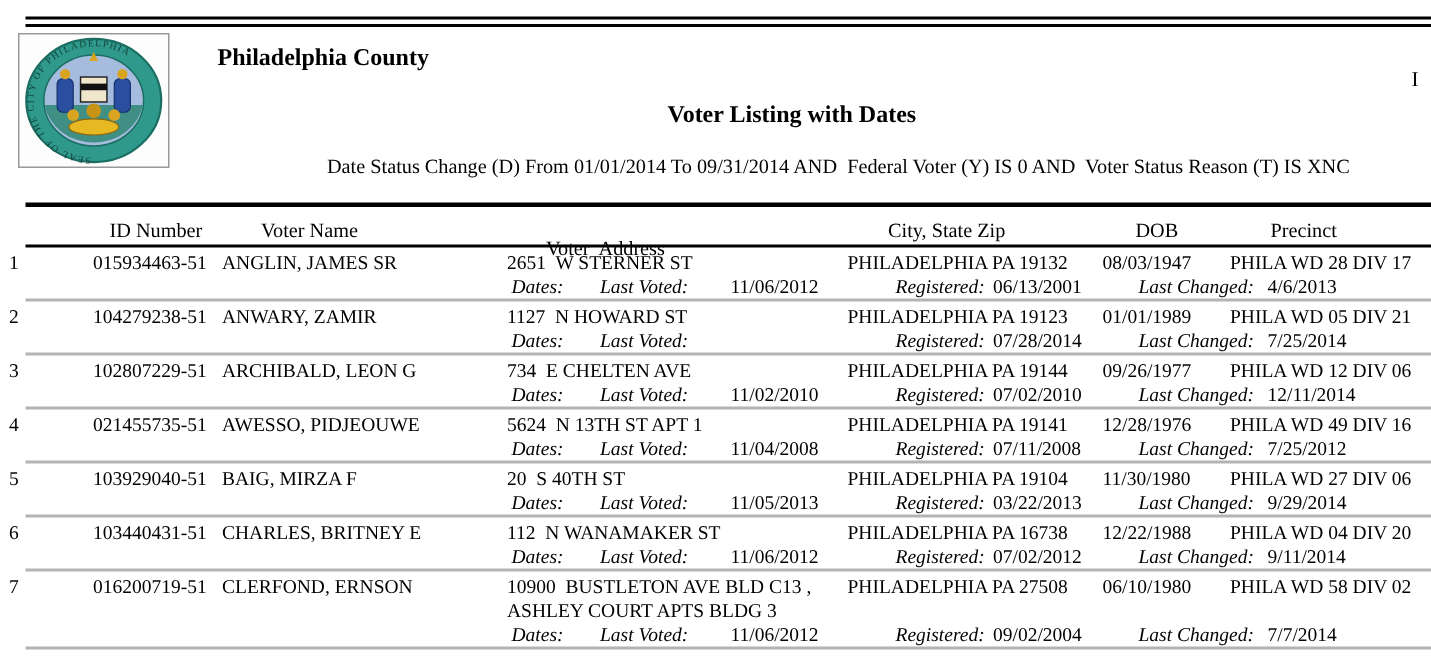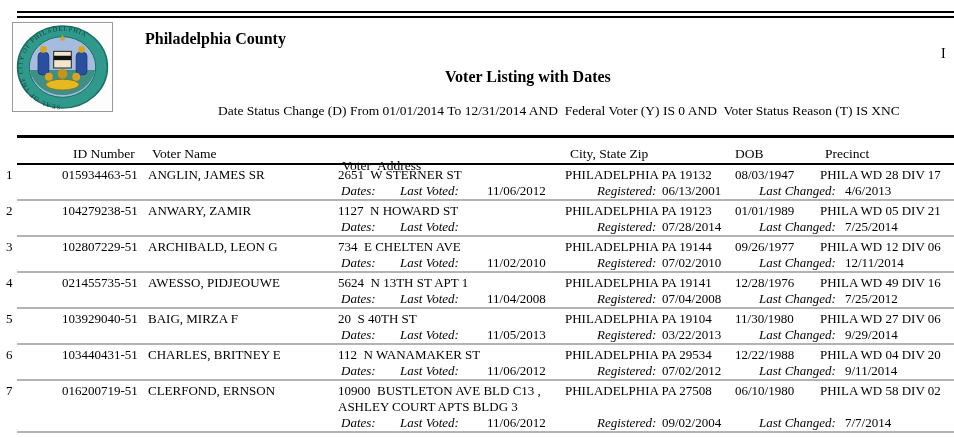--- a/index.html
+++ b/index.html
@@ -28,21 +28,21 @@
   
   .c-num{flex:0 0 62px;box-sizing:border-box;padding-left:6px;}
   .c-id{flex:0 0 86px;box-sizing:border-box;}
   .c-name{flex:0 0 190px;box-sizing:border-box;}
   .c-addr{flex:0 0 227px;box-sizing:border-box;white-space:pre;}
   .c-city{flex:0 0 170px;box-sizing:border-box;}
   .c-dob{flex:0 0 78px;box-sizing:border-box;text-align:left;}
   .c-prec{flex:1;box-sizing:border-box;padding-left:7px;white-space:nowrap;}
   
   .h-id{padding-left:11px;}
-  .h-name{padding-left:4px;}
+  .h-name{padding-left:4px;margin-left:22px;}
   .h-addr{padding-left:4px;margin-top:12px;}
   .h-city{padding-left:5px;}
   .h-dob{padding-right:25px;}
   .h-prec{padding-left:12px;}
   
   .sp-dates{flex:0 0 341px;}
   .lbl{font-style:italic;white-space:nowrap;}
   .w-dates{flex:0 0 59px;}
   .w-lv{flex:0 0 65px;}
   .w-lvval{flex:0 0 110px;margin-left:22px;}
@@ -78,21 +78,21 @@
     </defs>
     <text font-size="6.5" fill="#12423a" letter-spacing="1">
       <textPath href="#sealring" startOffset="2">SEAL OF THE CITY OF PHILADELPHIA</textPath>
     </text>
   </svg>
 </div>
 
 <div class="county">Philadelphia County</div>
 <div class="report-title">Voter Listing with Dates</div>
 <div class="edge-fragment">I</div>
-<div class="filter-line">Date Status Change (D) From 01/01/2014 To 12/31/2014 AND  Federal Voter (Y) IS 0 AND  Voter Status Reason (T) IS XNC</div>
+<div class="filter-line">Date Status Change (D) From 01/01/2014 To 09/31/2014 AND  Federal Voter (Y) IS 0 AND  Voter Status Reason (T) IS XNC</div>
 <div class="mid-rule"></div>
 
 <div class="table">
 
   <div class="thead line">
     <span class="c-num"></span>
     <span class="c-id h-id">ID Number</span>
     <span class="c-name h-name">Voter Name</span>
     <span class="c-addr h-addr">Voter  Address</span>
     <span class="c-city h-city">City, State Zip</span>
@@ -175,21 +175,21 @@
       <span class="c-city">PHILADELPHIA PA 19141</span>
       <span class="c-dob">12/28/1976</span>
       <span class="c-prec">PHILA WD 49 DIV 16</span>
     </div>
     <div class="line">
       <span class="sp-dates"></span>
       <span class="lbl w-dates">Dates:</span>
       <span class="lbl w-lv">Last Voted:</span>
       <span class="w-lvval">11/04/2008</span>
       <span class="lbl w-reg">Registered:</span>
-      <span class="w-regval">07/04/2008</span>
+      <span class="w-regval">07/11/2008</span>
       <span class="lbl w-lc">Last Changed:</span>
       <span class="w-lcval">7/25/2012</span>
     </div>
   </div>
 
   <div class="row">
     <div class="line">
       <span class="c-num">5</span>
       <span class="c-id">103929040-51</span>
       <span class="c-name">BAIG, MIRZA F</span>
@@ -209,21 +209,21 @@
       <span class="w-lcval">9/29/2014</span>
     </div>
   </div>
 
   <div class="row">
     <div class="line">
       <span class="c-num">6</span>
       <span class="c-id">103440431-51</span>
       <span class="c-name">CHARLES, BRITNEY E</span>
       <span class="c-addr"><span>112  N WANAMAKER ST</span></span>
-      <span class="c-city">PHILADELPHIA PA 29534</span>
+      <span class="c-city">PHILADELPHIA PA 16738</span>
       <span class="c-dob">12/22/1988</span>
       <span class="c-prec">PHILA WD 04 DIV 20</span>
     </div>
     <div class="line">
       <span class="sp-dates"></span>
       <span class="lbl w-dates">Dates:</span>
       <span class="lbl w-lv">Last Voted:</span>
       <span class="w-lvval">11/06/2012</span>
       <span class="lbl w-reg">Registered:</span>
       <span class="w-regval">07/02/2012</span>

